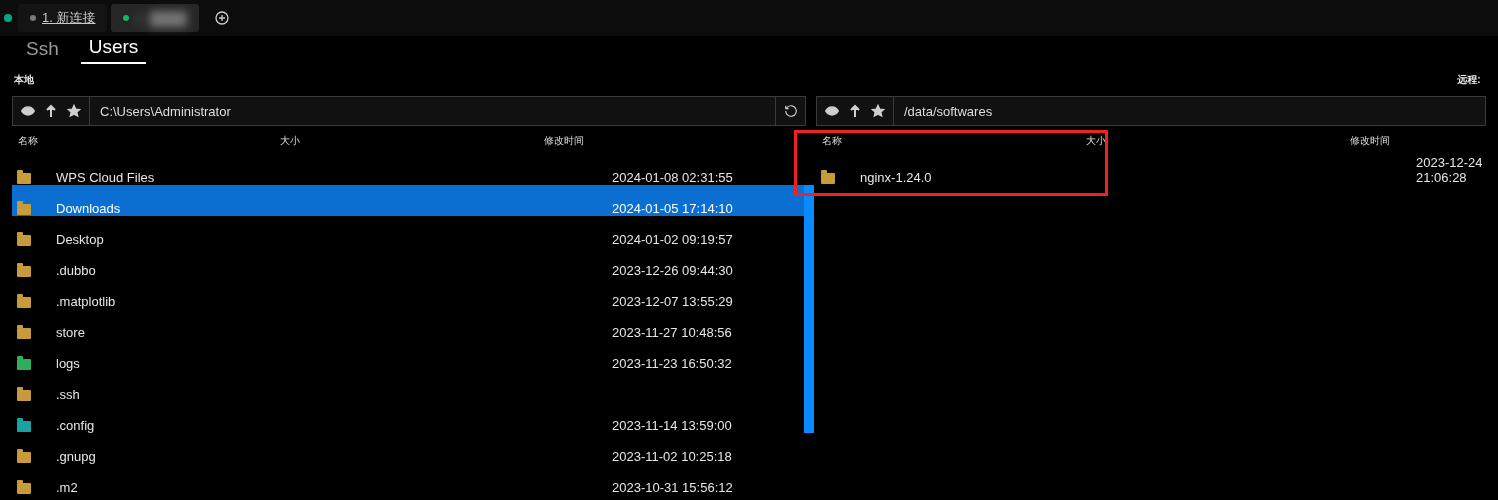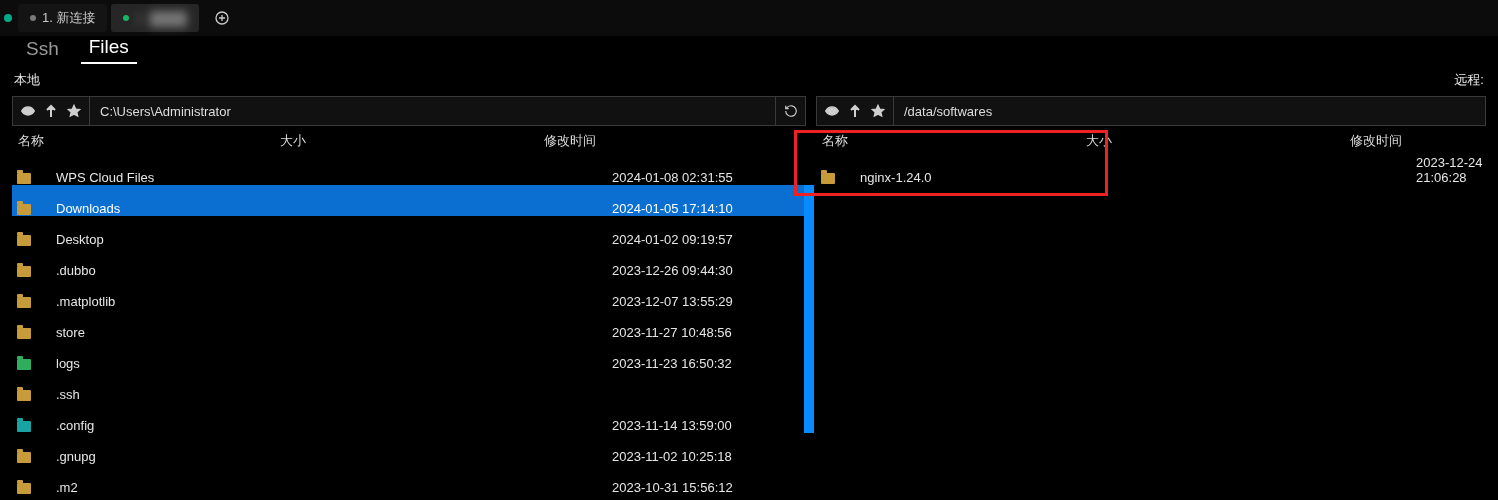--- a/index.html
+++ b/index.html
@@ -1,42 +1,42 @@
 <!DOCTYPE html>
 <html><head>
 <meta charset="utf-8">
 <style>
   * { box-sizing: border-box; margin: 0; padding: 0; }
   html, body { width: 1498px; height: 500px; background: #000; color: #e6e6e6; font-family: "Segoe UI", "Microsoft YaHei", Arial, sans-serif; font-size: 13px; overflow: hidden; }
   .tabbar { height: 36px; display: flex; align-items: center; padding-left: 4px; background: #0c0c0c; }
   .edge-dot { width:8px; height:8px; border-radius:50%; background:#0a8; margin-right:6px; }
   .tab { height:28px; display:flex; align-items:center; padding:0 12px; margin-right:4px; border-radius:3px; color:#c8c8c8; cursor:pointer; position:relative; }
-  .tab.inactive { background:#141414; }
+  .tab.inactive { background:#141414;text-decoration:underline; }
   .tab.active   { background:#262626; }
   .tab .dot { width:6px; height:6px; border-radius:50%; margin-right:6px; }
   .status-green { background:#18b566; }
   .status-grey  { background:#7a7a7a; }
   .blurred { filter: blur(4px); color:#777; }
   .addtab { width:26px; height:26px; display:flex; align-items:center; justify-content:center; margin-left:6px; cursor:pointer; }
   .addtab svg { stroke:#ccc; }
   .subtabs { height:28px; display:flex; align-items:flex-end; padding-left:18px; background:#000; }
   .subtab { padding:4px 8px; color:#999; cursor:pointer; margin-right:14px; font-size:19px; }
   .subtab.active { color:#fff; border-bottom:2px solid #fff; }
-  .locbar { height:24px; display:flex; align-items:center; padding:0 14px; margin-top:4px; font-size:13px;}
+  .locbar { height:24px; display:flex; align-items:center; padding:0 14px; margin-top:4px; font-size:10px;font-weight:bold;}
   .locbar .loc-left { flex:1; }
   .locbar .loc-right { width:30px; text-align:center; }
   .panes { display:flex; gap:10px; padding:4px 12px 0 12px; }
   .pane-left  { width:794px; }
   .pane-right { width:670px; }
   .pathrow { display:flex; height:30px; border:1px solid #3a3a3a; background:#111; }
   .pathbtns { display:flex; align-items:center; gap:10px; padding:0 8px; border-right:1px solid #3a3a3a; }
   .pathbtns svg { stroke:#cfcfcf; fill:#cfcfcf; cursor:pointer; }
   .pathinput { flex:1; display:flex; align-items:center; padding:0 10px; color:#ddd; background:transparent; cursor:text; }
   .reload { width:30px; display:flex; align-items:center; justify-content:center; border-left:1px solid #3a3a3a; cursor:pointer; }
-  .cols { display:flex; height:26px; align-items:center; padding:0 4px; color:#ddd; font-size:13px; margin-top:2px;}
+  .cols { display:flex; height:26px; align-items:center; padding:0 4px; color:#ddd; font-size:10px; margin-top:2px;}
   .col-name-l { width:264px; padding-left:2px;}
   .col-size-l { width:264px; }
   .col-time-l { flex:1; }
   .col-name-r { width:266px; padding-left:2px;}
   .col-size-r { width:264px; }
   .col-time-r { flex:1; }
   .rows { position:relative; }
   .row { display:flex; align-items:flex-end; height:31px; padding-left:4px; cursor:pointer;gap:16px; }
   .row .icon { width:16px; height:14px; margin-right:8px; display:inline-flex; align-items:center; justify-content:center;}
   .folder-ico { width:14px; height:11px; background:#c79a3a; border-radius:1px; position:relative; }
@@ -71,21 +71,21 @@
   <div class="addtab">
     <svg width="14" height="14" viewBox="0 0 14 14">
         <circle cx="7" cy="7" r="6" fill="none" stroke-width="1.3"></circle>
         <path d="M7 4v6M4 7h6" stroke-width="1.3"></path>
       </svg>
   </div>
 </div>
 
 <div class="subtabs">
   <div class="subtab">Ssh</div>
-  <div class="subtab active">Files</div>
+  <div class="subtab active">Users</div>
 </div>
 
 <div class="locbar">
   <div class="loc-left">本地</div>
   <div class="loc-right">远程:</div>
 </div>
 
 <div class="panes">
 
   <div class="pane-left">

